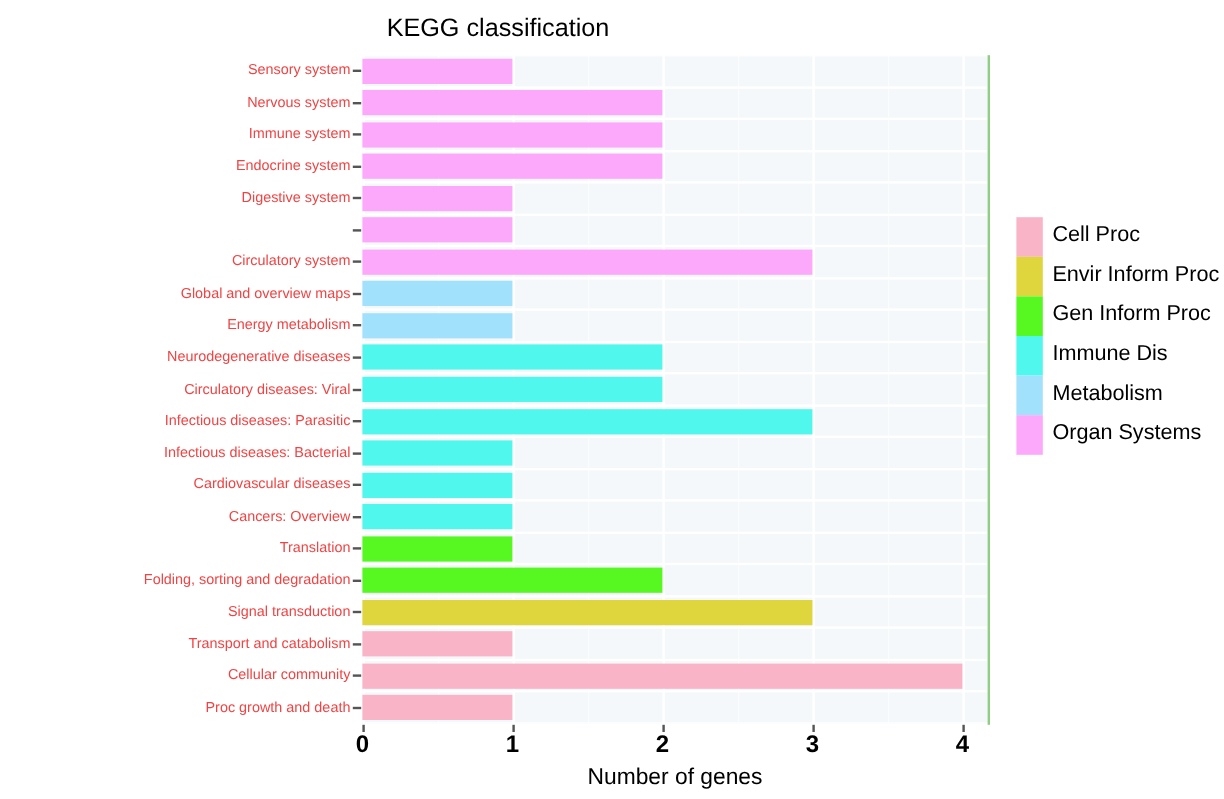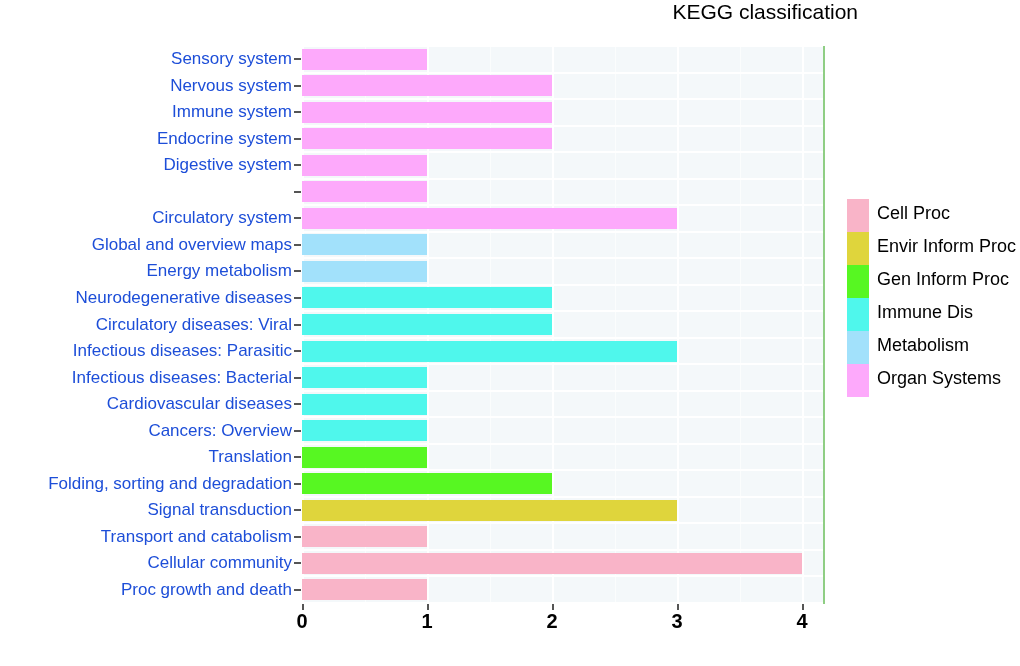--- a/index.html
+++ b/index.html
@@ -20,28 +20,27 @@
     position: absolute;
     left: 0; top: 0;
     width: 1020px;
     height: 666px;
   }
 
   
   #chart-title {
     position: absolute;
     left: 0;
-    top: 0;
+    top: 12px;
     width: 830px;
-    text-align: right;
+    text-align: center;
     font-size: 21px;
     color: #000;
     letter-spacing: 0px;
     white-space: nowrap;
-    margin-left: 28px;
   }
 
   
   #plot-panel {
     position: absolute;
     left: 302px;
     top: 46px;
     width: 521px;
     height: 557px;
     background: #f4f8fa;
@@ -84,22 +83,22 @@
     position: absolute;
     height: 21px;
   }
 
   
   .ylabel {
     position: absolute;
     right: 0;
     width: 290px;
     text-align: right;
-    font-size: 17px;
-    color: #1d4ed8;
+    font-size: 12px;
+    color: #ef4444;
     white-space: nowrap;
     line-height: 19px;
   }
   #y-labels {
     position: absolute;
     left: 0;
     top: 0;
     width: 292px;
     height: 666px;
   }
@@ -137,21 +136,21 @@
     text-align: center;
     font-size: 19px;
     color: #000;
     white-space: nowrap;
   }
 
   
   #legend {
     position: absolute;
     left: 847px;
-    top: 199px;
+    top: 181px;
     width: 173px;
   }
   .legend-row {
     position: relative;
     height: 33px;
   }
   .legend-key {
     position: absolute;
     left: 0;
     top: 0;
@@ -263,20 +262,21 @@
       <div class="xtick" style="left: 427px;"></div>
       <div class="xticklabel" style="left: 427px;">1</div>
       <div class="xtick" style="left: 552px;"></div>
       <div class="xticklabel" style="left: 552px;">2</div>
       <div class="xtick" style="left: 677px;"></div>
       <div class="xticklabel" style="left: 677px;">3</div>
       <div class="xtick" style="left: 802px;"></div>
       <div class="xticklabel" style="left: 802px;">4</div>
     </div>
 
+  <div id="xaxis-title">Number of genes</div>
 
   <div id="legend">
       <div class="legend-row">
         <span class="legend-key" style="background: rgb(249, 180, 200);"></span>
         <span class="legend-label">Cell Proc</span>
       </div>
       <div class="legend-row">
         <span class="legend-key" style="background: rgb(223, 213, 60);"></span>
         <span class="legend-label">Envir Inform Proc</span>
       </div>

